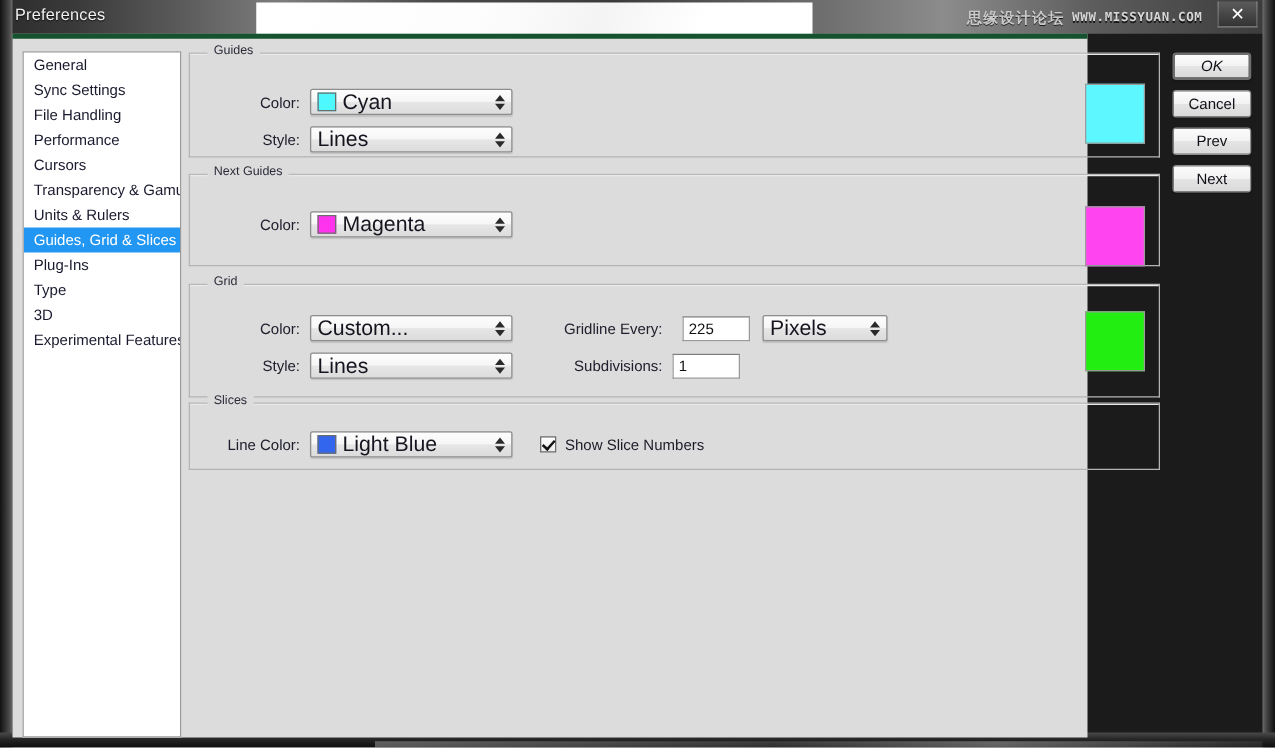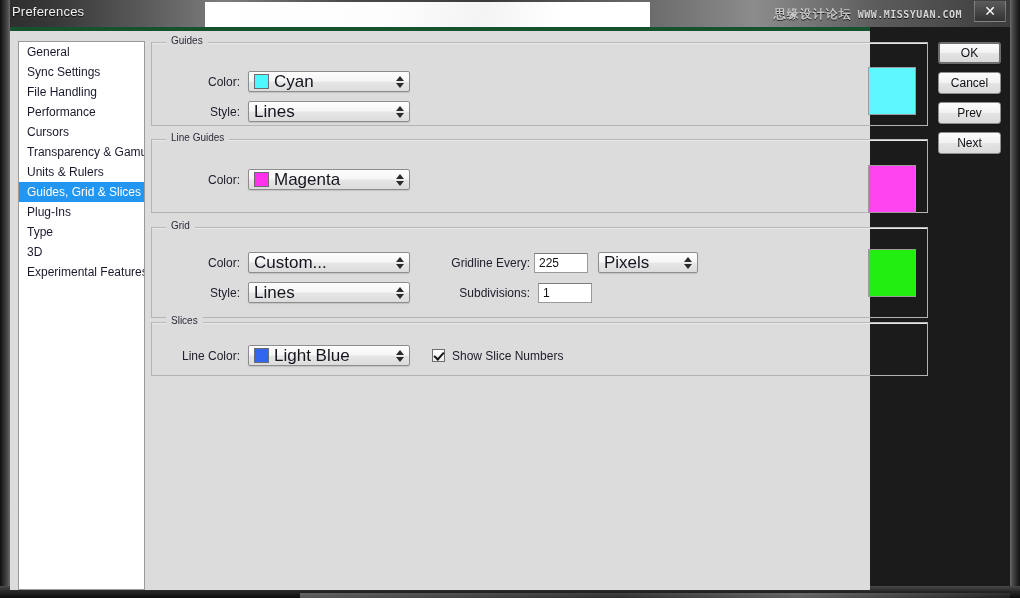--- a/index.html
+++ b/index.html
@@ -204,20 +204,21 @@
     border: 1px solid #8e8e8e;
     border-radius: 3px;
     background: linear-gradient(to bottom,#fcfcfc 0%,#f2f2f2 50%,#e4e4e4 51%,#dadada 100%);
     font-size: 12px; color: #101018;
     display: flex; align-items: center; justify-content: center;
     cursor: pointer;
     box-shadow: 0 1px 1px rgba(0,0,0,.15);
   }
   .btn.default {
     border: 2px solid #6e6e6e;
+    font-style: italic;
   }
 </style>
 </head>
 <body>
 
 <div id="app">
 
   <div class="frame-top">
     <div class="white-overlay"></div>
     <div class="title-text">Preferences</div>
@@ -271,21 +272,21 @@
         <span>Lines</span>
         <span class="steppers">
             <i class="up"></i>
             <i class="dn"></i>
           </span>
       </div>
     </div>
     <div class="preview" id="pv-guides" style="left: 858px; top: 36px; background: rgb(93, 247, 255);"></div>
 
     <div class="group" style="left:141px; top:108px; width:775px; height:72px;">
-      <div class="group-title">Line Guides</div>
+      <div class="group-title">Next Guides</div>
     </div>
     <div class="row" style="left:160px; top:138px;">
       <div class="lbl" style="width:70px; margin-right:8px;">Color:</div>
       <div class="sel" style="width:162px;">
         <span class="swatch" id="sw-smart" style="background: rgb(255, 51, 238);"></span>
         <span>Magenta</span>
         <span class="steppers">
             <i class="up"></i>
             <i class="dn"></i>
           </span>
@@ -311,21 +312,21 @@
       <div class="sel" style="width:162px;">
         <span>Lines</span>
         <span class="steppers">
             <i class="up"></i>
             <i class="dn"></i>
           </span>
       </div>
     </div>
     <div class="row" style="left:405px; top:221px;">
       <div class="lbl" style="width:115px; margin-right:4px;">Gridline Every:</div>
-      <div class="tinput" style="width:54px;">225</div>
+      <div class="tinput" style="width:54px;margin-left:12px;">225</div>
       <div class="sel" style="width:100px; margin-left:10px;">
         <span>Pixels</span>
         <span class="steppers">
             <i class="up"></i>
             <i class="dn"></i>
           </span>
       </div>
     </div>
     <div class="row" style="left:405px; top:252px;">
       <div class="lbl" style="width:115px; margin-right:8px;">Subdivisions:</div>

